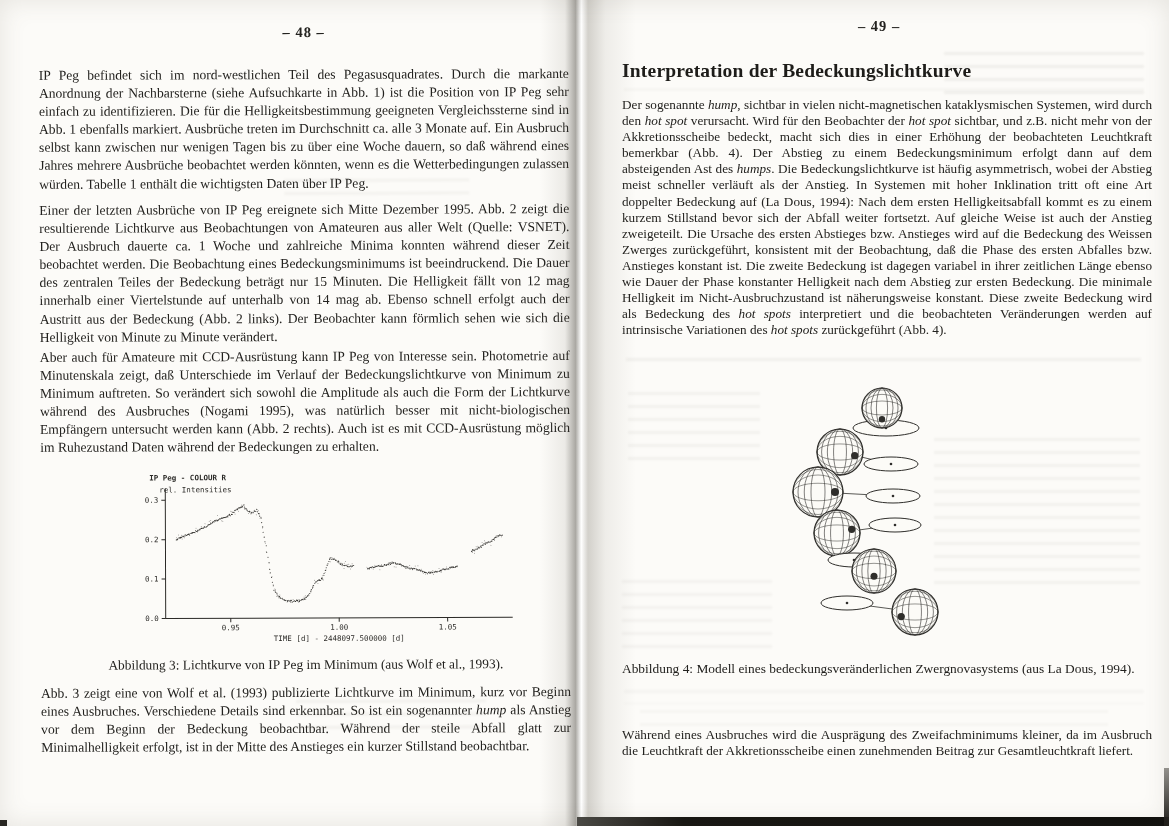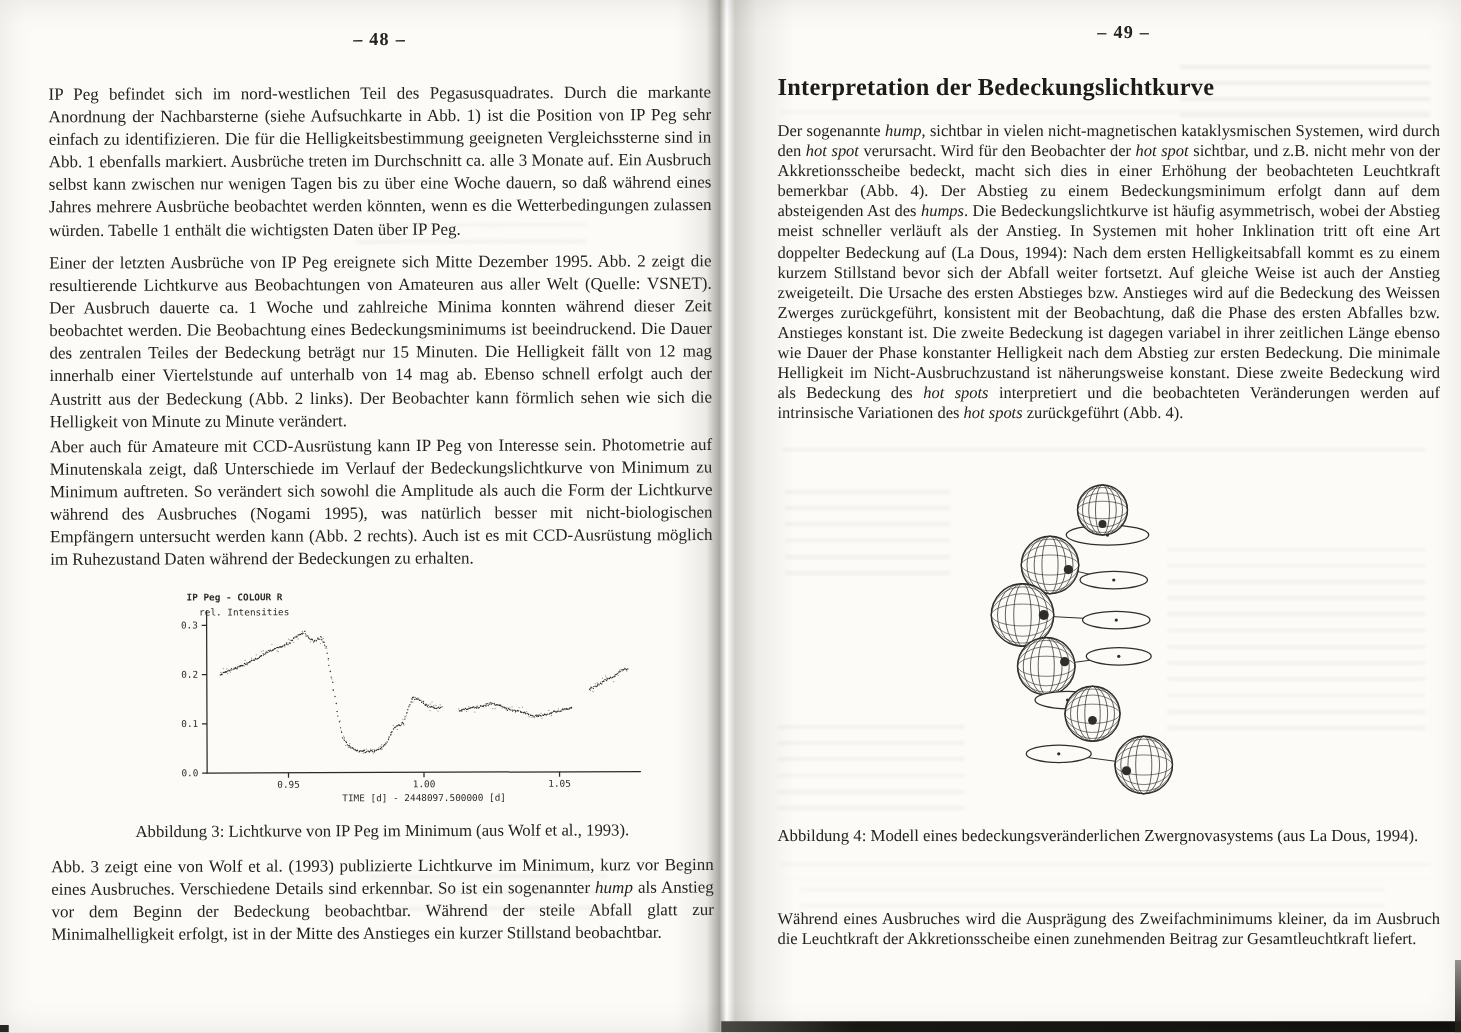--- a/index.html
+++ b/index.html
@@ -668,21 +668,21 @@
 
     <p class="caption center" style="left:40px;top:656px;">Abbildung 3: Lichtkurve von IP Peg im Minimum (aus Wolf et al., 1993).</p>
 
     <p class="para" style="left:40px;top:684px;"><span>Abb. 3 zeigt eine von Wolf et al. (1993) publizierte Lichtkurve im Minimum, kurz vor Beginn eines Ausbruches. Verschiedene Details sind erkennbar. So ist ein sogenannter </span><em>hump</em><span> als Anstieg vor dem Beginn der Bedeckung beobachtbar. Während der steile Abfall glatt zur Minimalhelligkeit erfolgt, ist in der Mitte des Anstieges ein kurzer Stillstand beobachtbar.</span></p>
 
     <div class="bleed" style="left:285px;top:179px;width:185px;height:16px;opacity:.25;"></div>
     <div class="bleed" style="left:295px;top:700px;width:190px;height:38px;opacity:.28;"></div>
   </div>
 
   <div class="page page-right">
-    <div class="page-num" style="left:50px;top:18px;">– 49 –</div>
+    <div class="page-num" style="left:30px;top:18px;">– 49 –</div>
 
     <h1 class="heading" style="left:38px;top:60px;">Interpretation der Bedeckungslichtkurve</h1>
 
     <p class="para" style="left:38px;top:97px;"><span>Der sogenannte </span><em>hump</em><span>, sichtbar in vielen nicht-magnetischen kataklysmischen Systemen, wird durch den </span><em>hot spot</em><span> verursacht. Wird für den Beobachter der </span><em>hot spot</em><span> sichtbar, und z.B. nicht mehr von der Akkretionsscheibe bedeckt, macht sich dies in einer Erhöhung der beobachteten Leuchtkraft bemerkbar (Abb. 4). Der Abstieg zu einem Bedeckungsminimum erfolgt dann auf dem absteigenden Ast des </span><em>humps</em><span>. Die Bedeckungslichtkurve ist häufig asymmetrisch, wobei der Abstieg meist schneller verläuft als der Anstieg. In Systemen mit hoher Inklination tritt oft eine Art doppelter Bedeckung auf (La Dous, 1994): Nach dem ersten Helligkeitsabfall kommt es zu einem kurzem Stillstand bevor sich der Abfall weiter fortsetzt. Auf gleiche Weise ist auch der Anstieg zweigeteilt. Die Ursache des ersten Abstieges bzw. Anstieges wird auf die Bedeckung des Weissen Zwerges zurückgeführt, konsistent mit der Beobachtung, daß die Phase des ersten Abfalles bzw. Anstieges konstant ist. Die zweite Bedeckung ist dagegen variabel in ihrer zeitlichen Länge ebenso wie Dauer der Phase konstanter Helligkeit nach dem Abstieg zur ersten Bedeckung. Die minimale Helligkeit im Nicht-Ausbruchzustand ist näherungsweise konstant. Diese zweite Bedeckung wird als Bedeckung des </span><em>hot spots</em><span> interpretiert und die beobachteten Veränderungen werden auf intrinsische Variationen des </span><em>hot spots</em><span> zurückgeführt (Abb. 4).</span></p>
 
     <div class="figure" style="left:176px;top:378px;width:290px;height:275px;">
       <svg id="diagram-svg" width="290" height="275" viewBox="0 0 290 275">
           <g>
             <ellipse cx="126" cy="50" rx="33" ry="8" fill="#fcfbf7" stroke="#2f2e2b" stroke-width="1"></ellipse>
             <circle cx="126" cy="50" r="1.3" fill="#2f2e2b"></circle>

